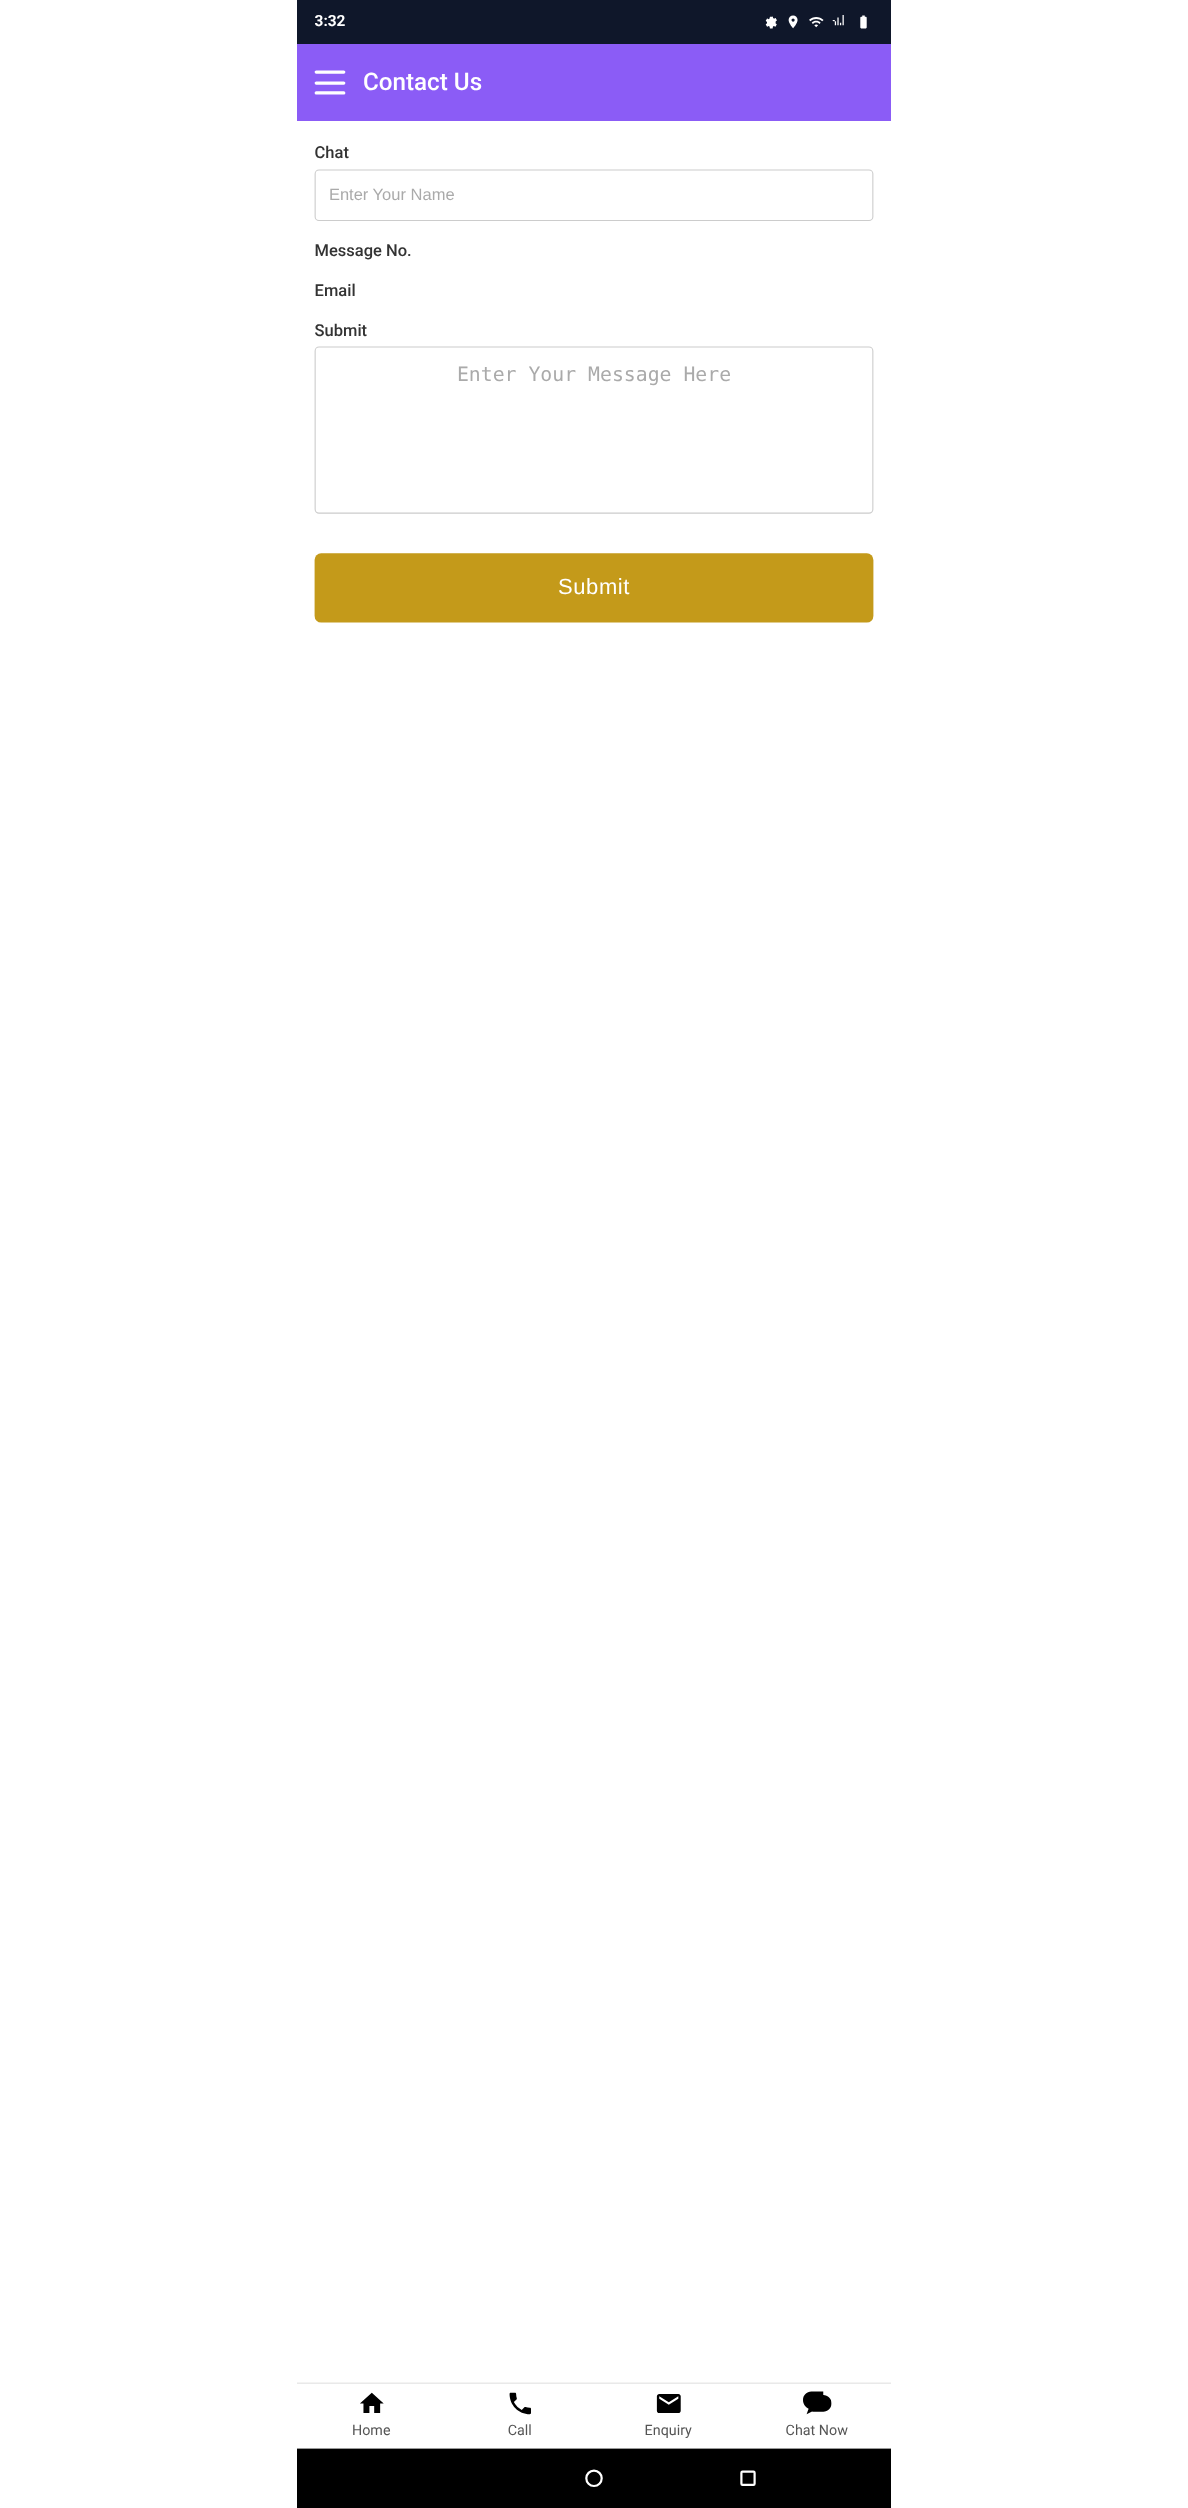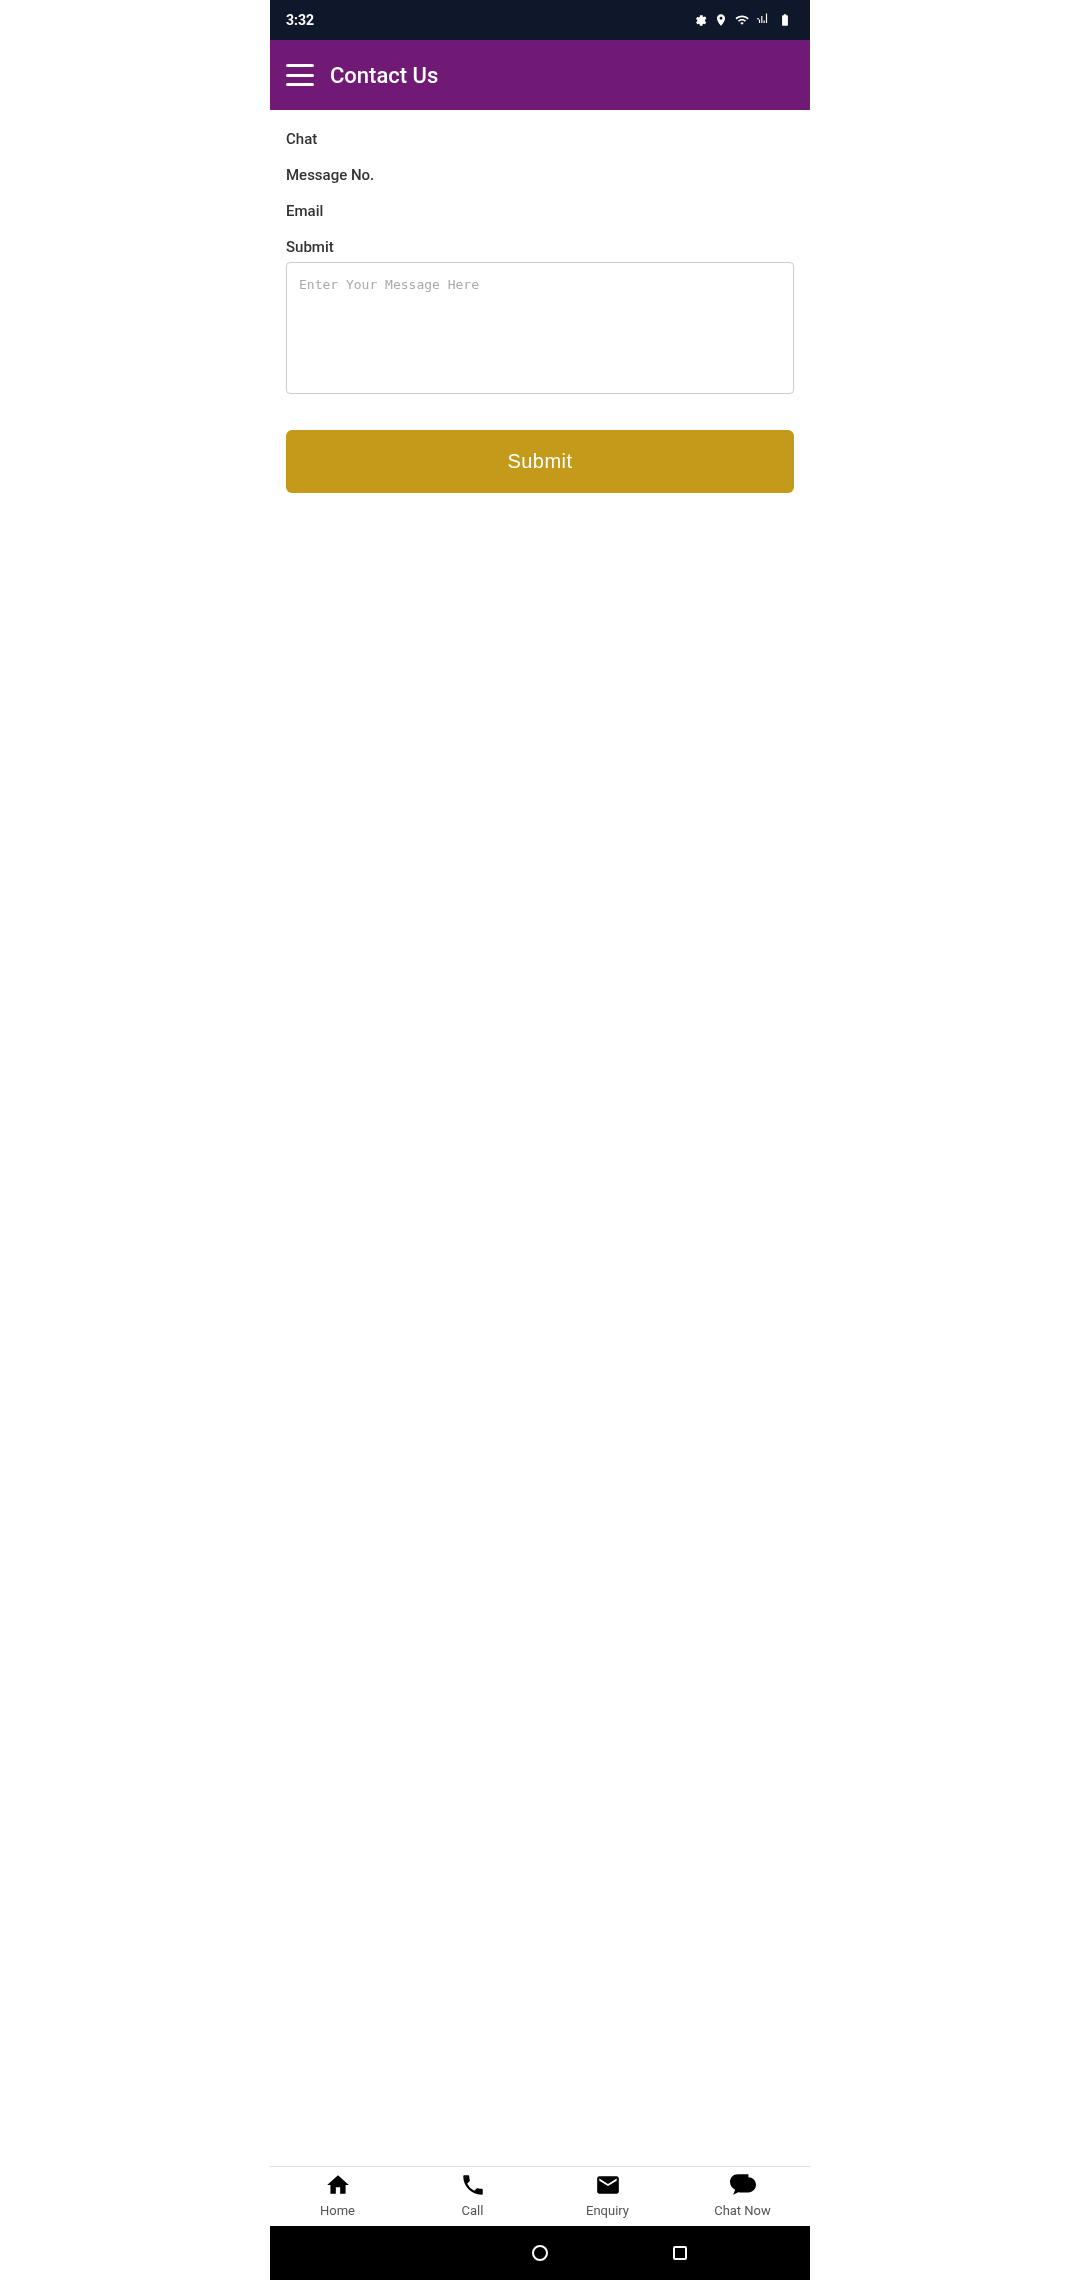--- a/index.html
+++ b/index.html
@@ -39,21 +39,21 @@
     }
 
     .status-bar-icons {
       display: flex;
       gap: 6px;
       align-items: center;
     }
 
     
     .header {
-      background: #701a75;
+      background: #8b5cf6;
       display: flex;
       align-items: center;
       padding: 12px 16px;
       height: 70px;
     }
 
     .hamburger-icon {
       width: 28px;
       height: 22px;
       display: flex;
@@ -108,26 +108,27 @@
 
     .form-input::placeholder {
       color: #aaaaaa;
     }
 
     .form-textarea {
       width: 100%;
       border: 1px solid #cccccc;
       border-radius: 4px;
       padding: 14px 12px;
-      font-size: 13px;
+      font-size: 18px;
       color: #333;
       outline: none;
       background: #ffffff;
       resize: none;
-      height: 132px;
+      height: 152px;
+      text-align: center;
     }
 
     .form-textarea::placeholder {
       color: #aaaaaa;
     }
 
     .submit-button {
       width: 100%;
       background: #c49a1a;
       color: white;
@@ -232,20 +233,21 @@
     <span></span>
     <span></span>
   </div>
   <span class="header-title">Contact Us</span>
 </div>
 
 <div class="content">
 
   <div class="form-group">
     <label class="form-label">Chat</label>
+    <input type="text" class="form-input" placeholder="Enter Your Name" style="">
   </div>
 
   <div class="form-group">
     <label class="form-label">Message No.</label>
   </div>
 
   <div class="form-group">
     <label class="form-label">Email</label>
   </div>
 

